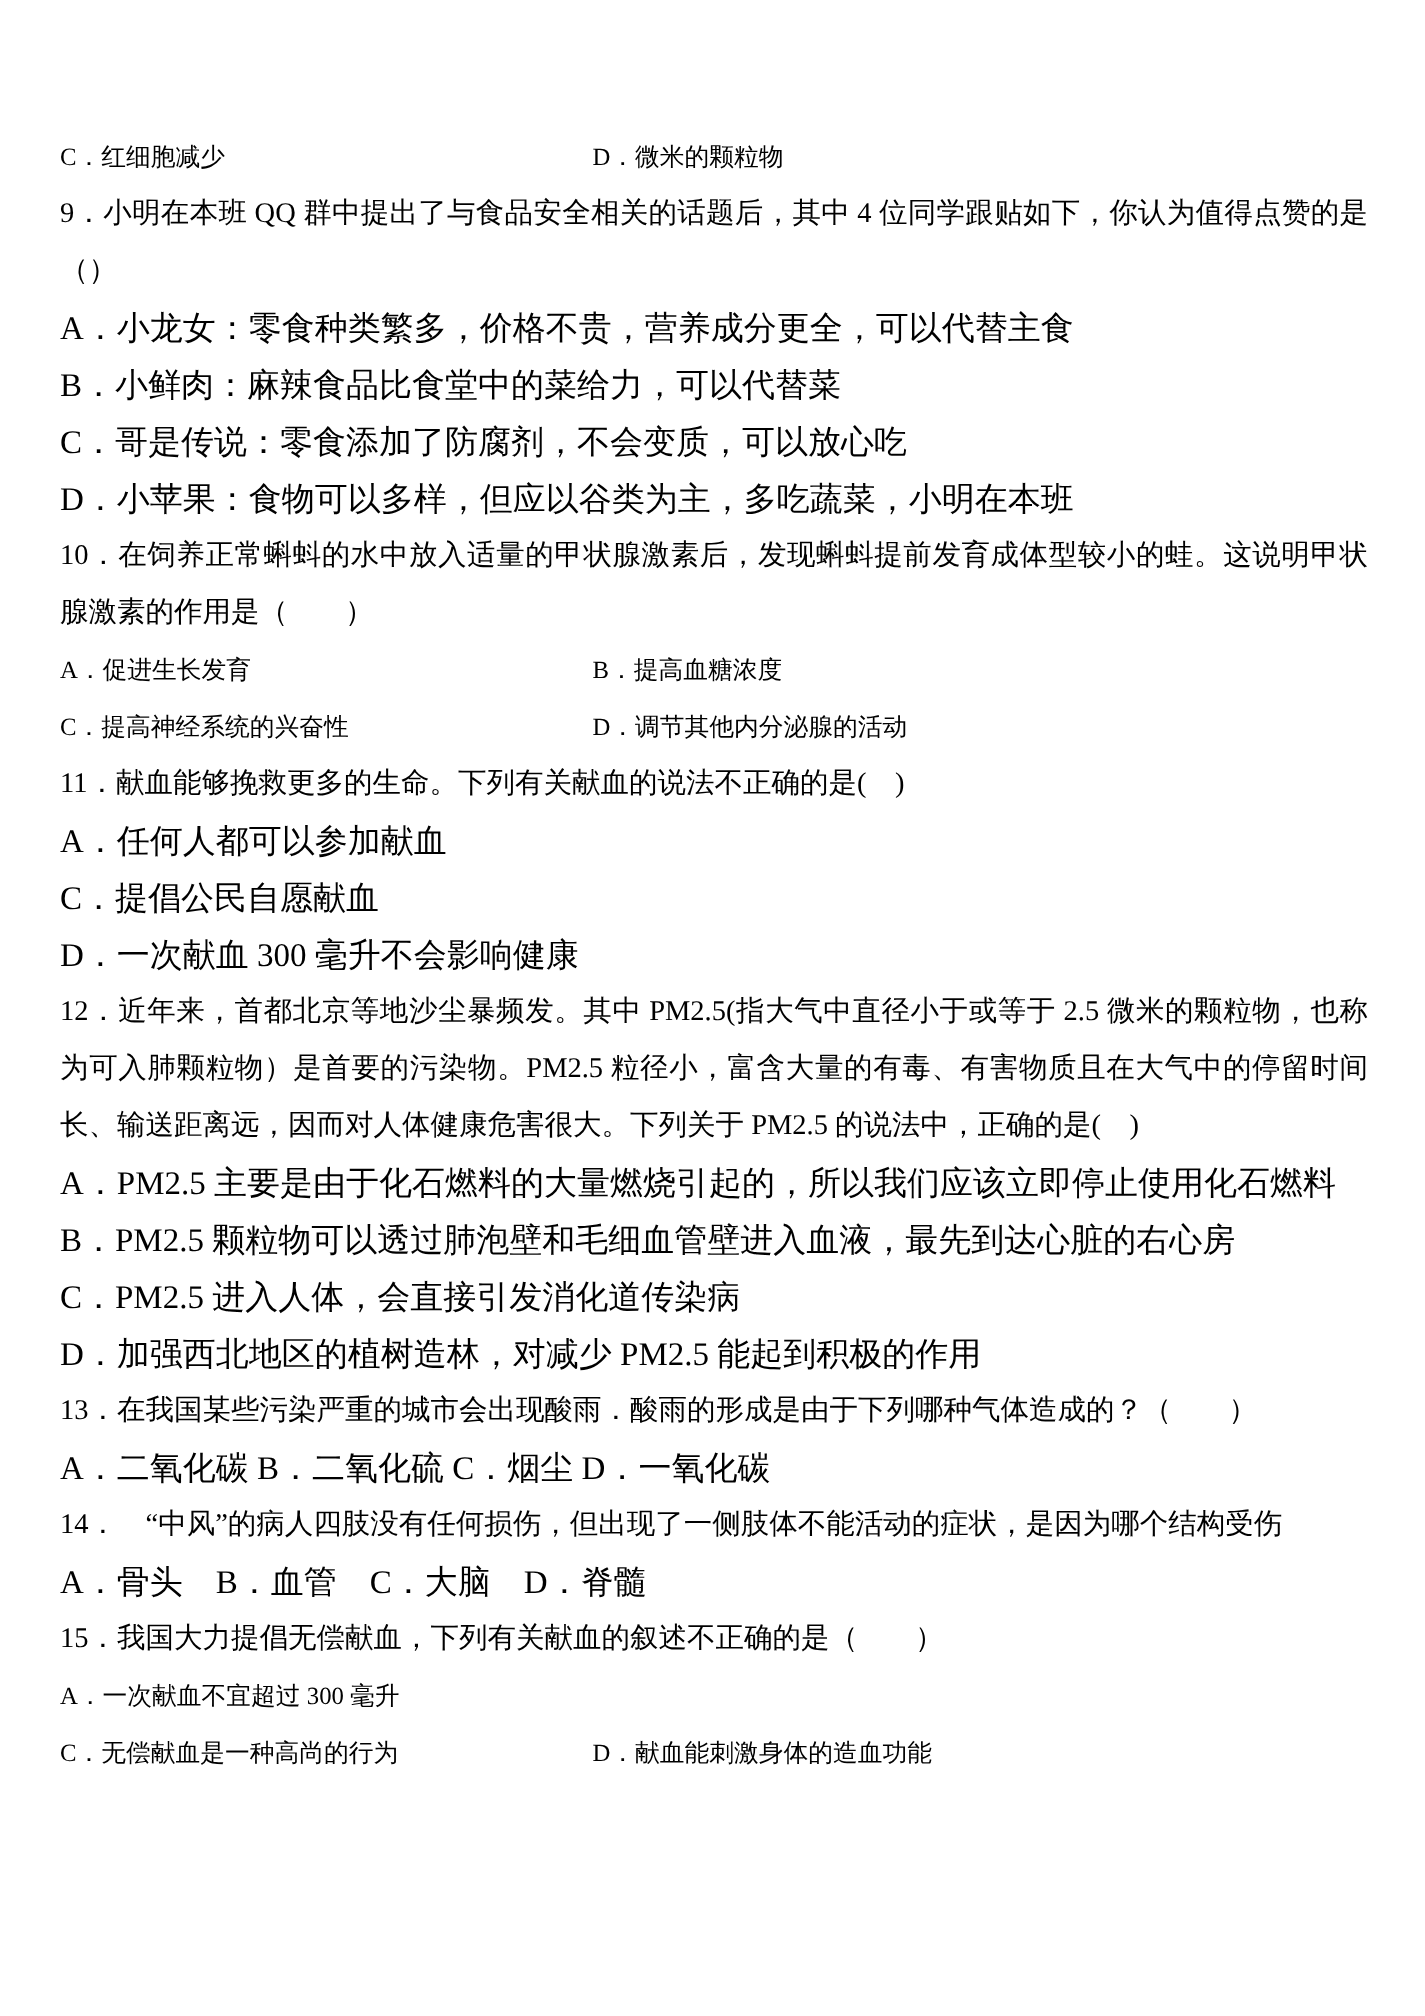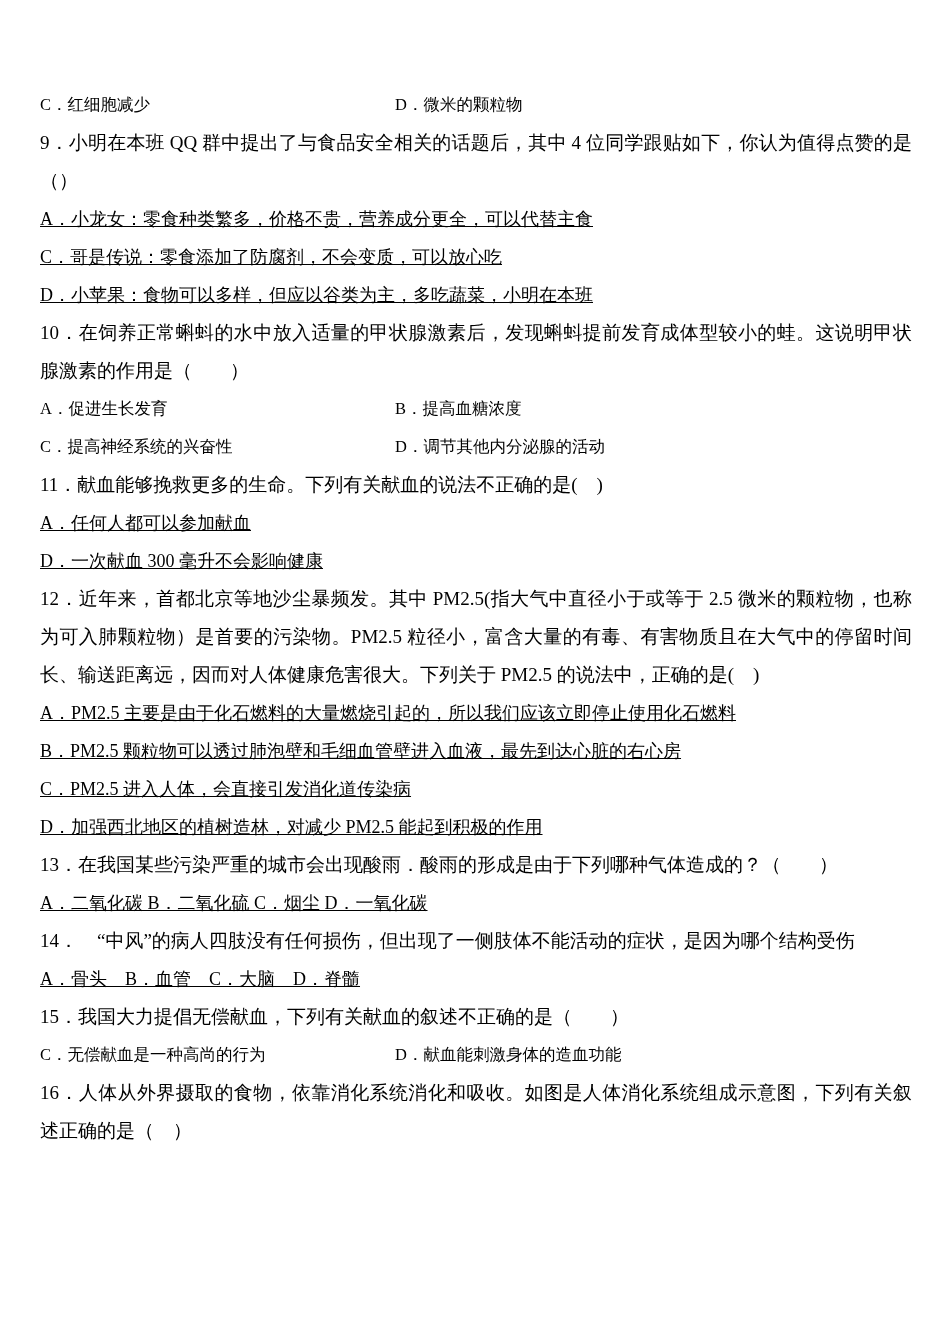--- a/index.html
+++ b/index.html
@@ -38,71 +38,72 @@
   
   .opt-row {
     display: flex;
     font-size: 16.5px;
     line-height: 38px;
   }
   .opt-col {
     flex: 0 0 355px;
   }
   .opt-single {
-    font-size: 18px;
+    font-size: 22px;
     line-height: 38px;
-    text-decoration: underline;
   }
 </style>
 </head>
 <body>
 
 <div class="page">
   <div class="content">
 
     <div class="opt-row">
       <div class="opt-col">C．红细胞减少</div>
       <div class="opt-col">D．微米的颗粒物</div>
     </div>
 
     <div class="wrapline">9．小明在本班 QQ 群中提出了与食品安全相关的话题后，其中 4 位同学跟贴如下，你认为值得点赞的是（）</div>
     <div class="opt-single">A．小龙女：零食种类繁多，价格不贵，营养成分更全，可以代替主食</div>
+    <div class="opt-single">B．小鲜肉：麻辣食品比食堂中的菜给力，可以代替菜</div>
     <div class="opt-single">C．哥是传说：零食添加了防腐剂，不会变质，可以放心吃</div>
     <div class="opt-single">D．小苹果：食物可以多样，但应以谷类为主，多吃蔬菜，小明在本班</div>
 
     <div class="wrapline">10．在饲养正常蝌蚪的水中放入适量的甲状腺激素后，发现蝌蚪提前发育成体型较小的蛙。这说明甲状腺激素的作用是（　　）</div>
     <div class="opt-row">
       <div class="opt-col">A．促进生长发育</div>
       <div class="opt-col">B．提高血糖浓度</div>
     </div>
     <div class="opt-row">
       <div class="opt-col">C．提高神经系统的兴奋性</div>
       <div class="opt-col">D．调节其他内分泌腺的活动</div>
     </div>
 
     <div class="wrapline">11．献血能够挽救更多的生命。下列有关献血的说法不正确的是(　)</div>
     <div class="opt-single">A．任何人都可以参加献血</div>
+    <div class="opt-single">C．提倡公民自愿献血</div>
     <div class="opt-single">D．一次献血 300 毫升不会影响健康</div>
 
     <div class="wrapline">12．近年来，首都北京等地沙尘暴频发。其中 PM2.5(指大气中直径小于或等于 2.5 微米的颗粒物，也称为可入肺颗粒物）是首要的污染物。PM2.5 粒径小，富含大量的有毒、有害物质且在大气中的停留时间长、输送距离远，因而对人体健康危害很大。下列关于 PM2.5 的说法中，正确的是(　)</div>
     <div class="opt-single">A．PM2.5 主要是由于化石燃料的大量燃烧引起的，所以我们应该立即停止使用化石燃料</div>
     <div class="opt-single">B．PM2.5 颗粒物可以透过肺泡壁和毛细血管壁进入血液，最先到达心脏的右心房</div>
     <div class="opt-single">C．PM2.5 进入人体，会直接引发消化道传染病</div>
     <div class="opt-single">D．加强西北地区的植树造林，对减少 PM2.5 能起到积极的作用</div>
 
     <div class="wrapline">13．在我国某些污染严重的城市会出现酸雨．酸雨的形成是由于下列哪种气体造成的？（　　）</div>
     <div class="opt-single">A．二氧化碳 B．二氧化硫 C．烟尘 D．一氧化碳</div>
 
     <div class="wrapline">14．　“中风”的病人四肢没有任何损伤，但出现了一侧肢体不能活动的症状，是因为哪个结构受伤</div>
     <div class="opt-single">A．骨头　B．血管　C．大脑　D．脊髓</div>
 
     <div class="wrapline">15．我国大力提倡无偿献血，下列有关献血的叙述不正确的是（　　）</div>
     <div class="opt-row">
+      <div class="opt-col">A．一次献血不宜超过 300 毫升</div>
     </div>
     <div class="opt-row">
       <div class="opt-col">C．无偿献血是一种高尚的行为</div>
       <div class="opt-col">D．献血能刺激身体的造血功能</div>
     </div>
 
-    <div class="wrapline">16．人体从外界摄取的食物，依靠消化系统消化和吸收。如图是人体消化系统组成示意图，下列有关叙述正确的是（　）</div>
 
   </div>
 </div>
 
 </body></html>

